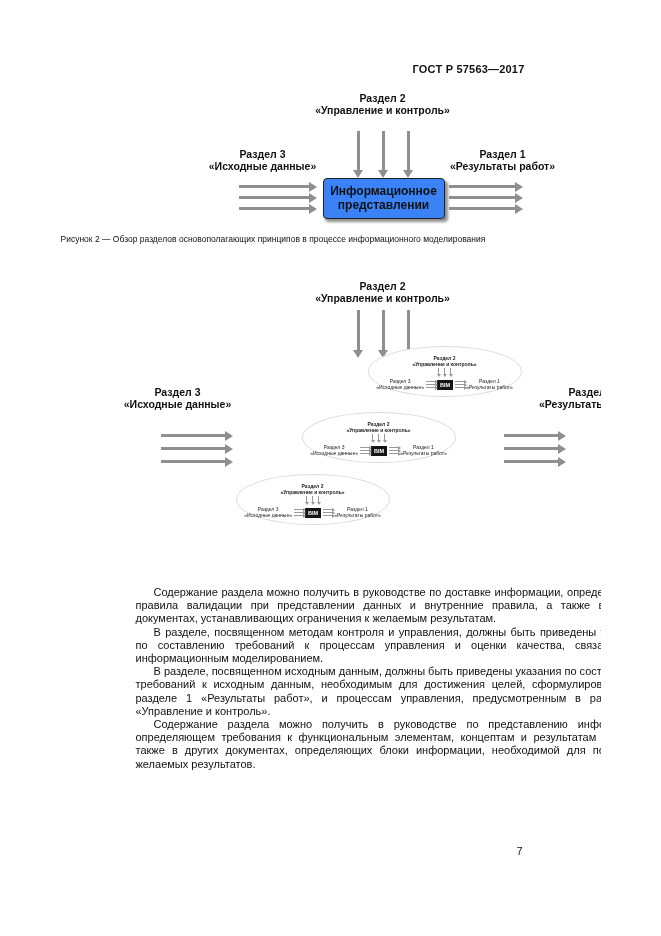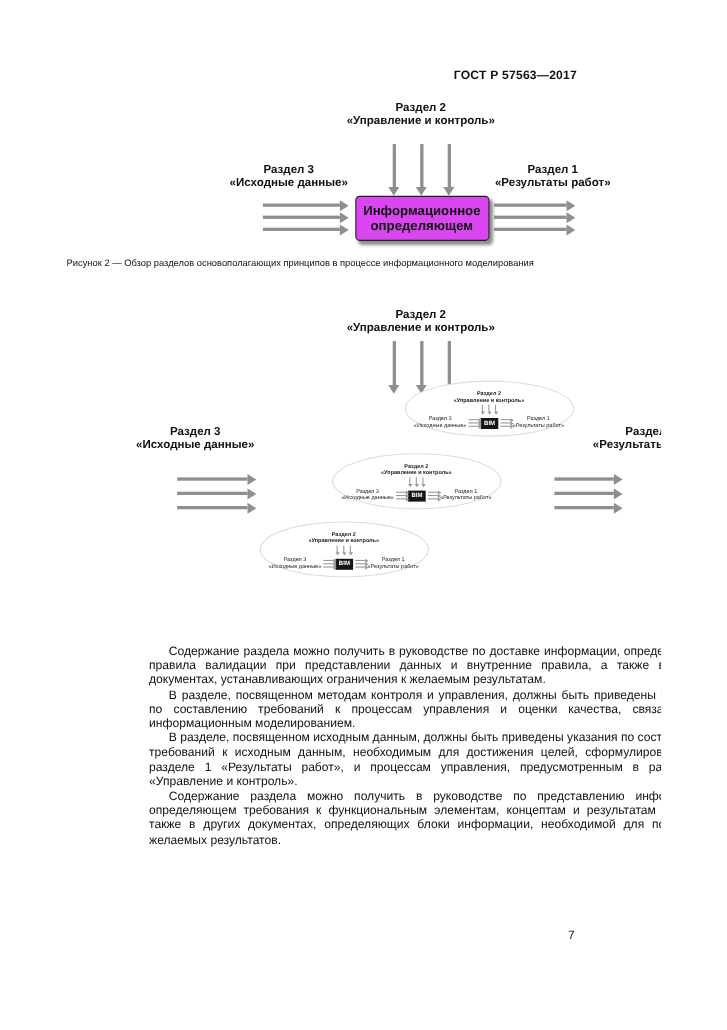--- a/index.html
+++ b/index.html
@@ -20,21 +20,21 @@
   .arrow-down::after { content:""; position:absolute; left:50%; bottom:-8px; transform:translateX(-50%);
                        width:0; height:0; border-top:8px solid #8f8f8f;
                        border-left:5px solid transparent; border-right:5px solid transparent; }
   .arrow-right { position:absolute; height:3px; background:#8f8f8f; }
   .arrow-right::after { content:""; position:absolute; top:50%; right:-8px; transform:translateY(-50%);
                         width:0; height:0; border-left:8px solid #8f8f8f;
                         border-top:5px solid transparent; border-bottom:5px solid transparent; }
 
   .center-box { position:absolute; left:262px; top:88px; width:122px; height:41px;
                 display:flex; flex-direction:column; align-items:center; justify-content:center;
-                border:1.5px solid #222; border-radius:4px; background:#d946ef;
+                border:1.5px solid #222; border-radius:4px; background:#3b82f6;
                 box-shadow:2.5px 3px 3px rgba(0,0,0,0.45);
                 font-weight:bold; font-size:12px; line-height:13.5px; text-align:center; }
 
   .fig-caption { position:absolute; left:0; width:661px; font-size:8.5px; color:#111; }
   .caption-2 { top:234px; }
   .caption-3 { top:557px; }
 
   
   .mini { position:absolute; width:130px; display:flex; flex-direction:column; align-items:center;
           z-index:0; font-size:5px; line-height:5.6px; text-align:center; color:#222; }
@@ -91,21 +91,21 @@
       <div>Раздел 1</div>
       <div>«Результаты работ»</div>
     </div>
 
     <div class="arrow-right" style="left:178px; top:95px; width:70px;"></div>
     <div class="arrow-right" style="left:178px; top:106px; width:70px;"></div>
     <div class="arrow-right" style="left:178px; top:117px; width:70px;"></div>
 
     <div class="center-box">
       <div>Информационное</div>
-      <div>определяющем</div>
+      <div>представлении</div>
     </div>
 
     <div class="arrow-right" style="left:388px; top:95px; width:66px;"></div>
     <div class="arrow-right" style="left:388px; top:106px; width:66px;"></div>
     <div class="arrow-right" style="left:388px; top:117px; width:66px;"></div>
   </div>
 
   <div class="fig-caption caption-2">Рисунок 2 — Обзор разделов основополагающих принципов в процессе информационного моделирования</div>
 
   <div class="fig fig3">

